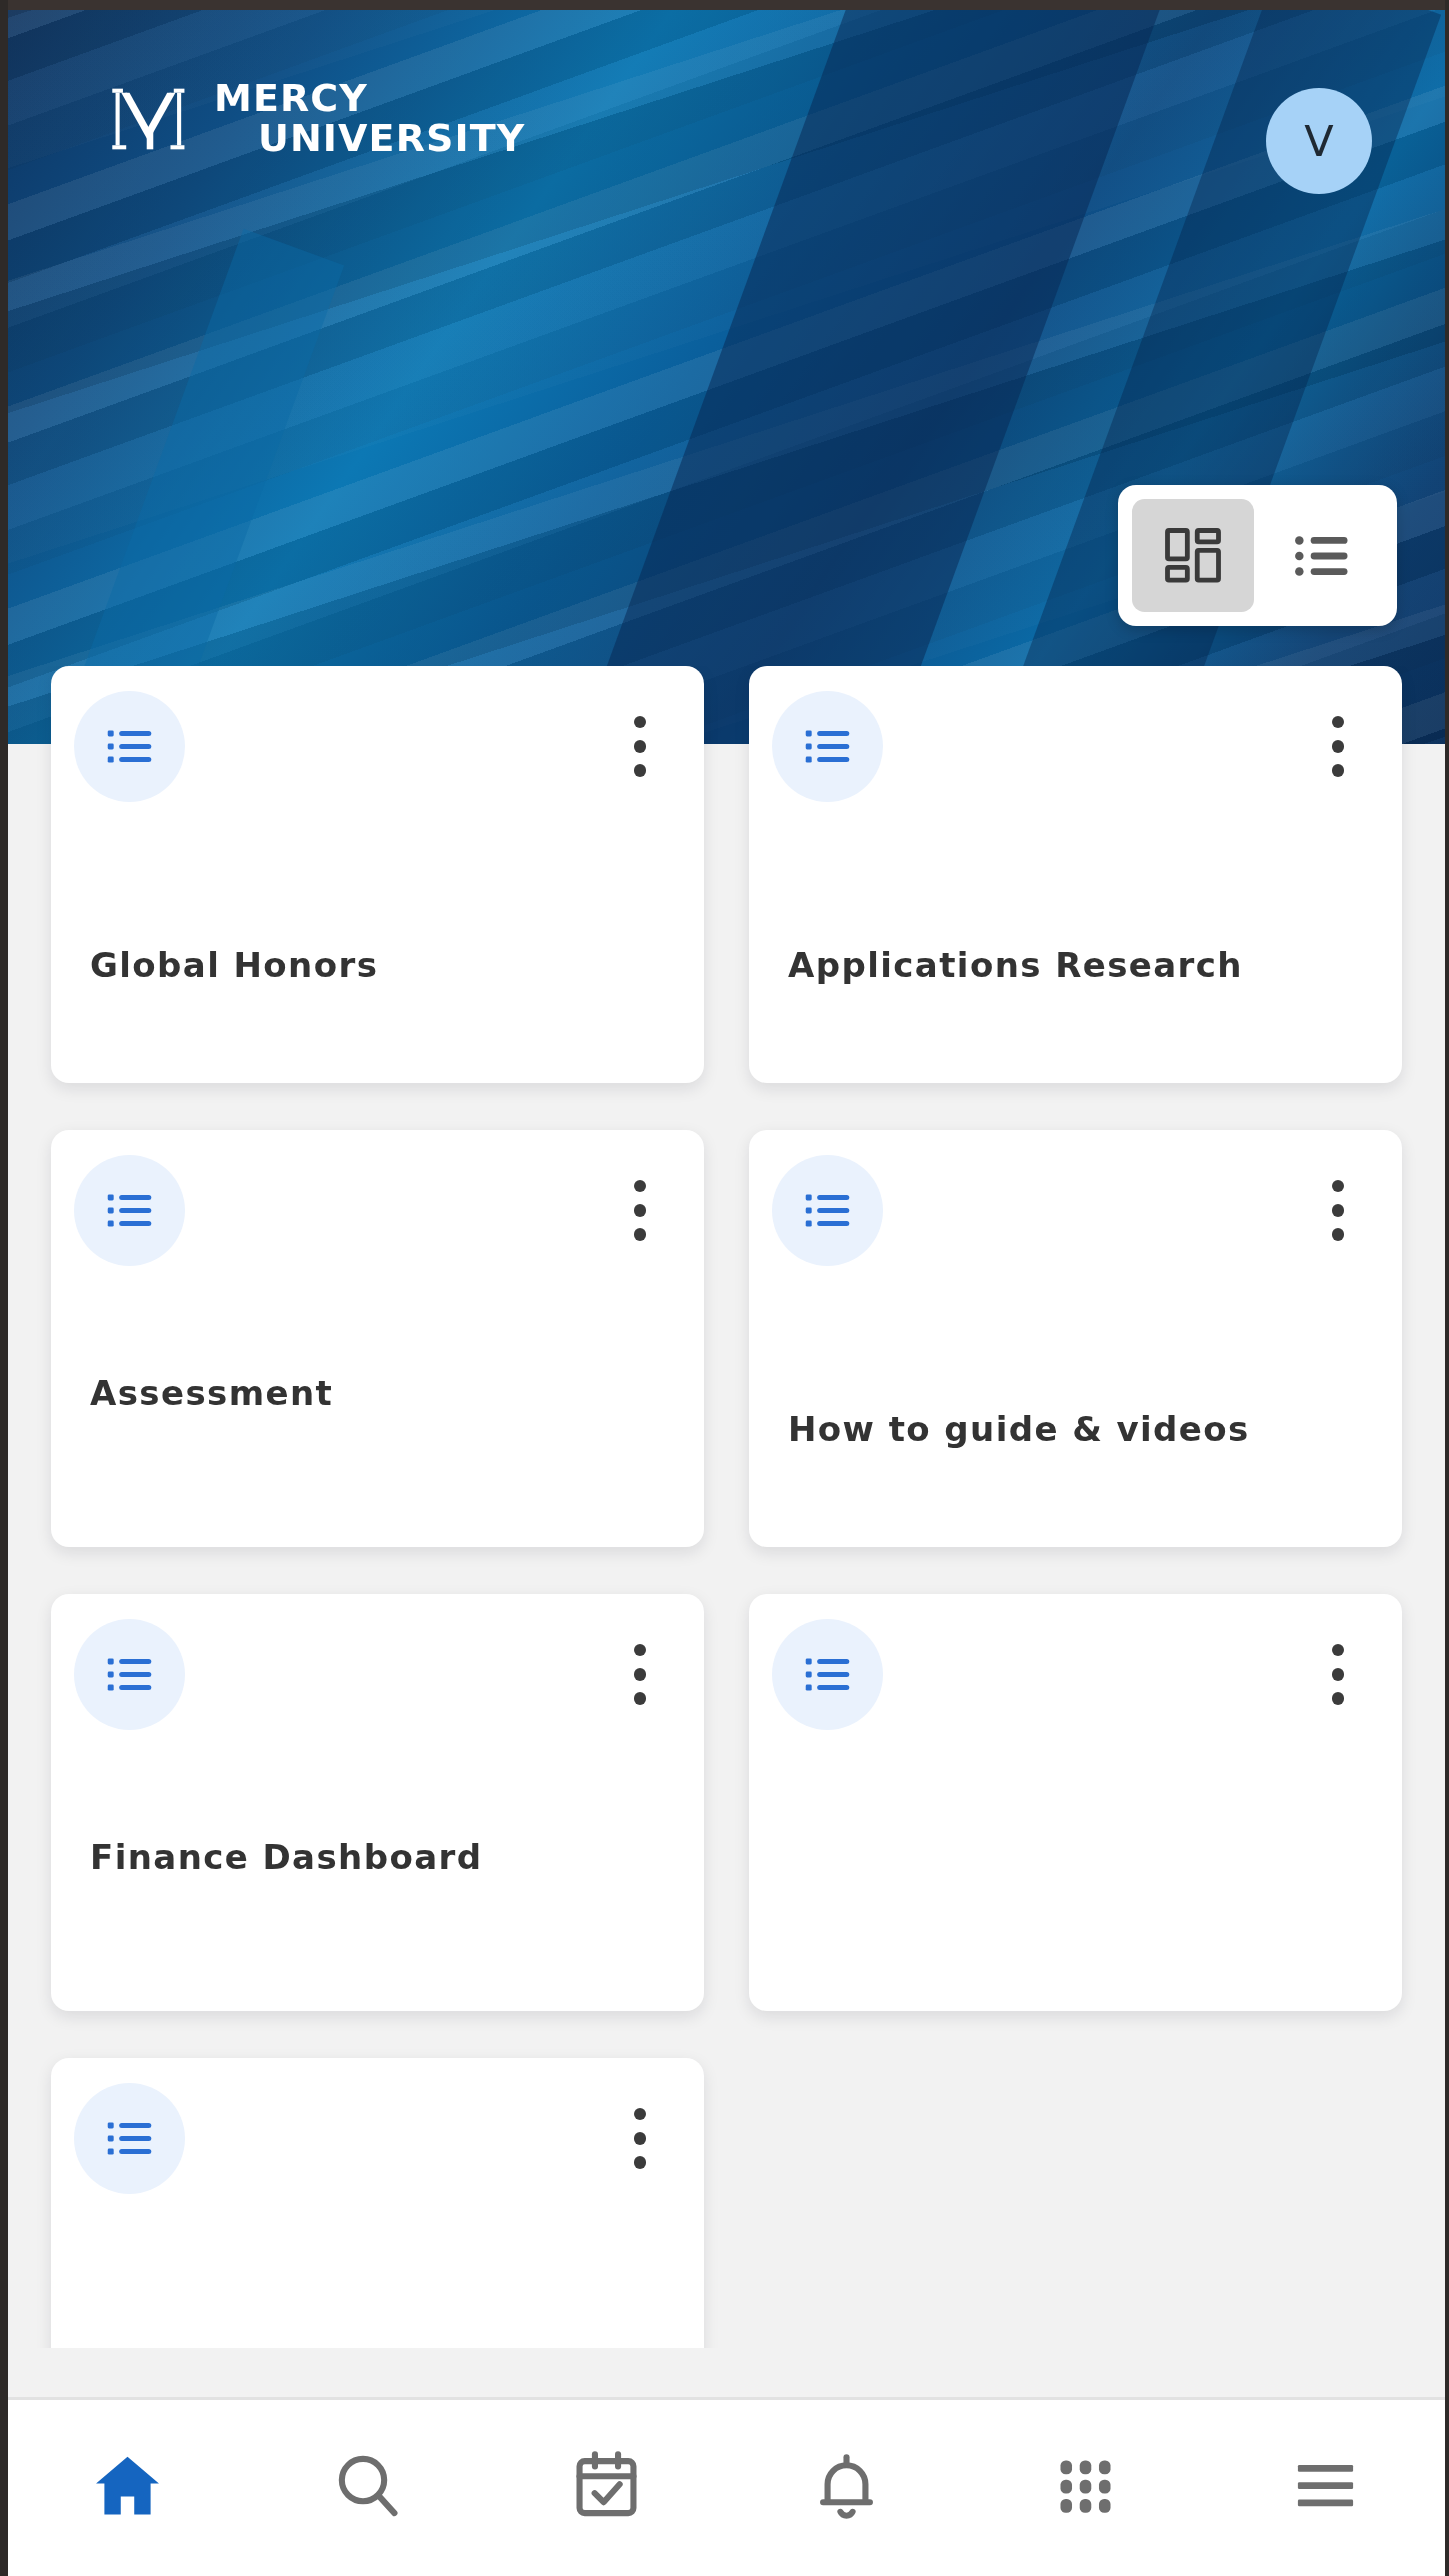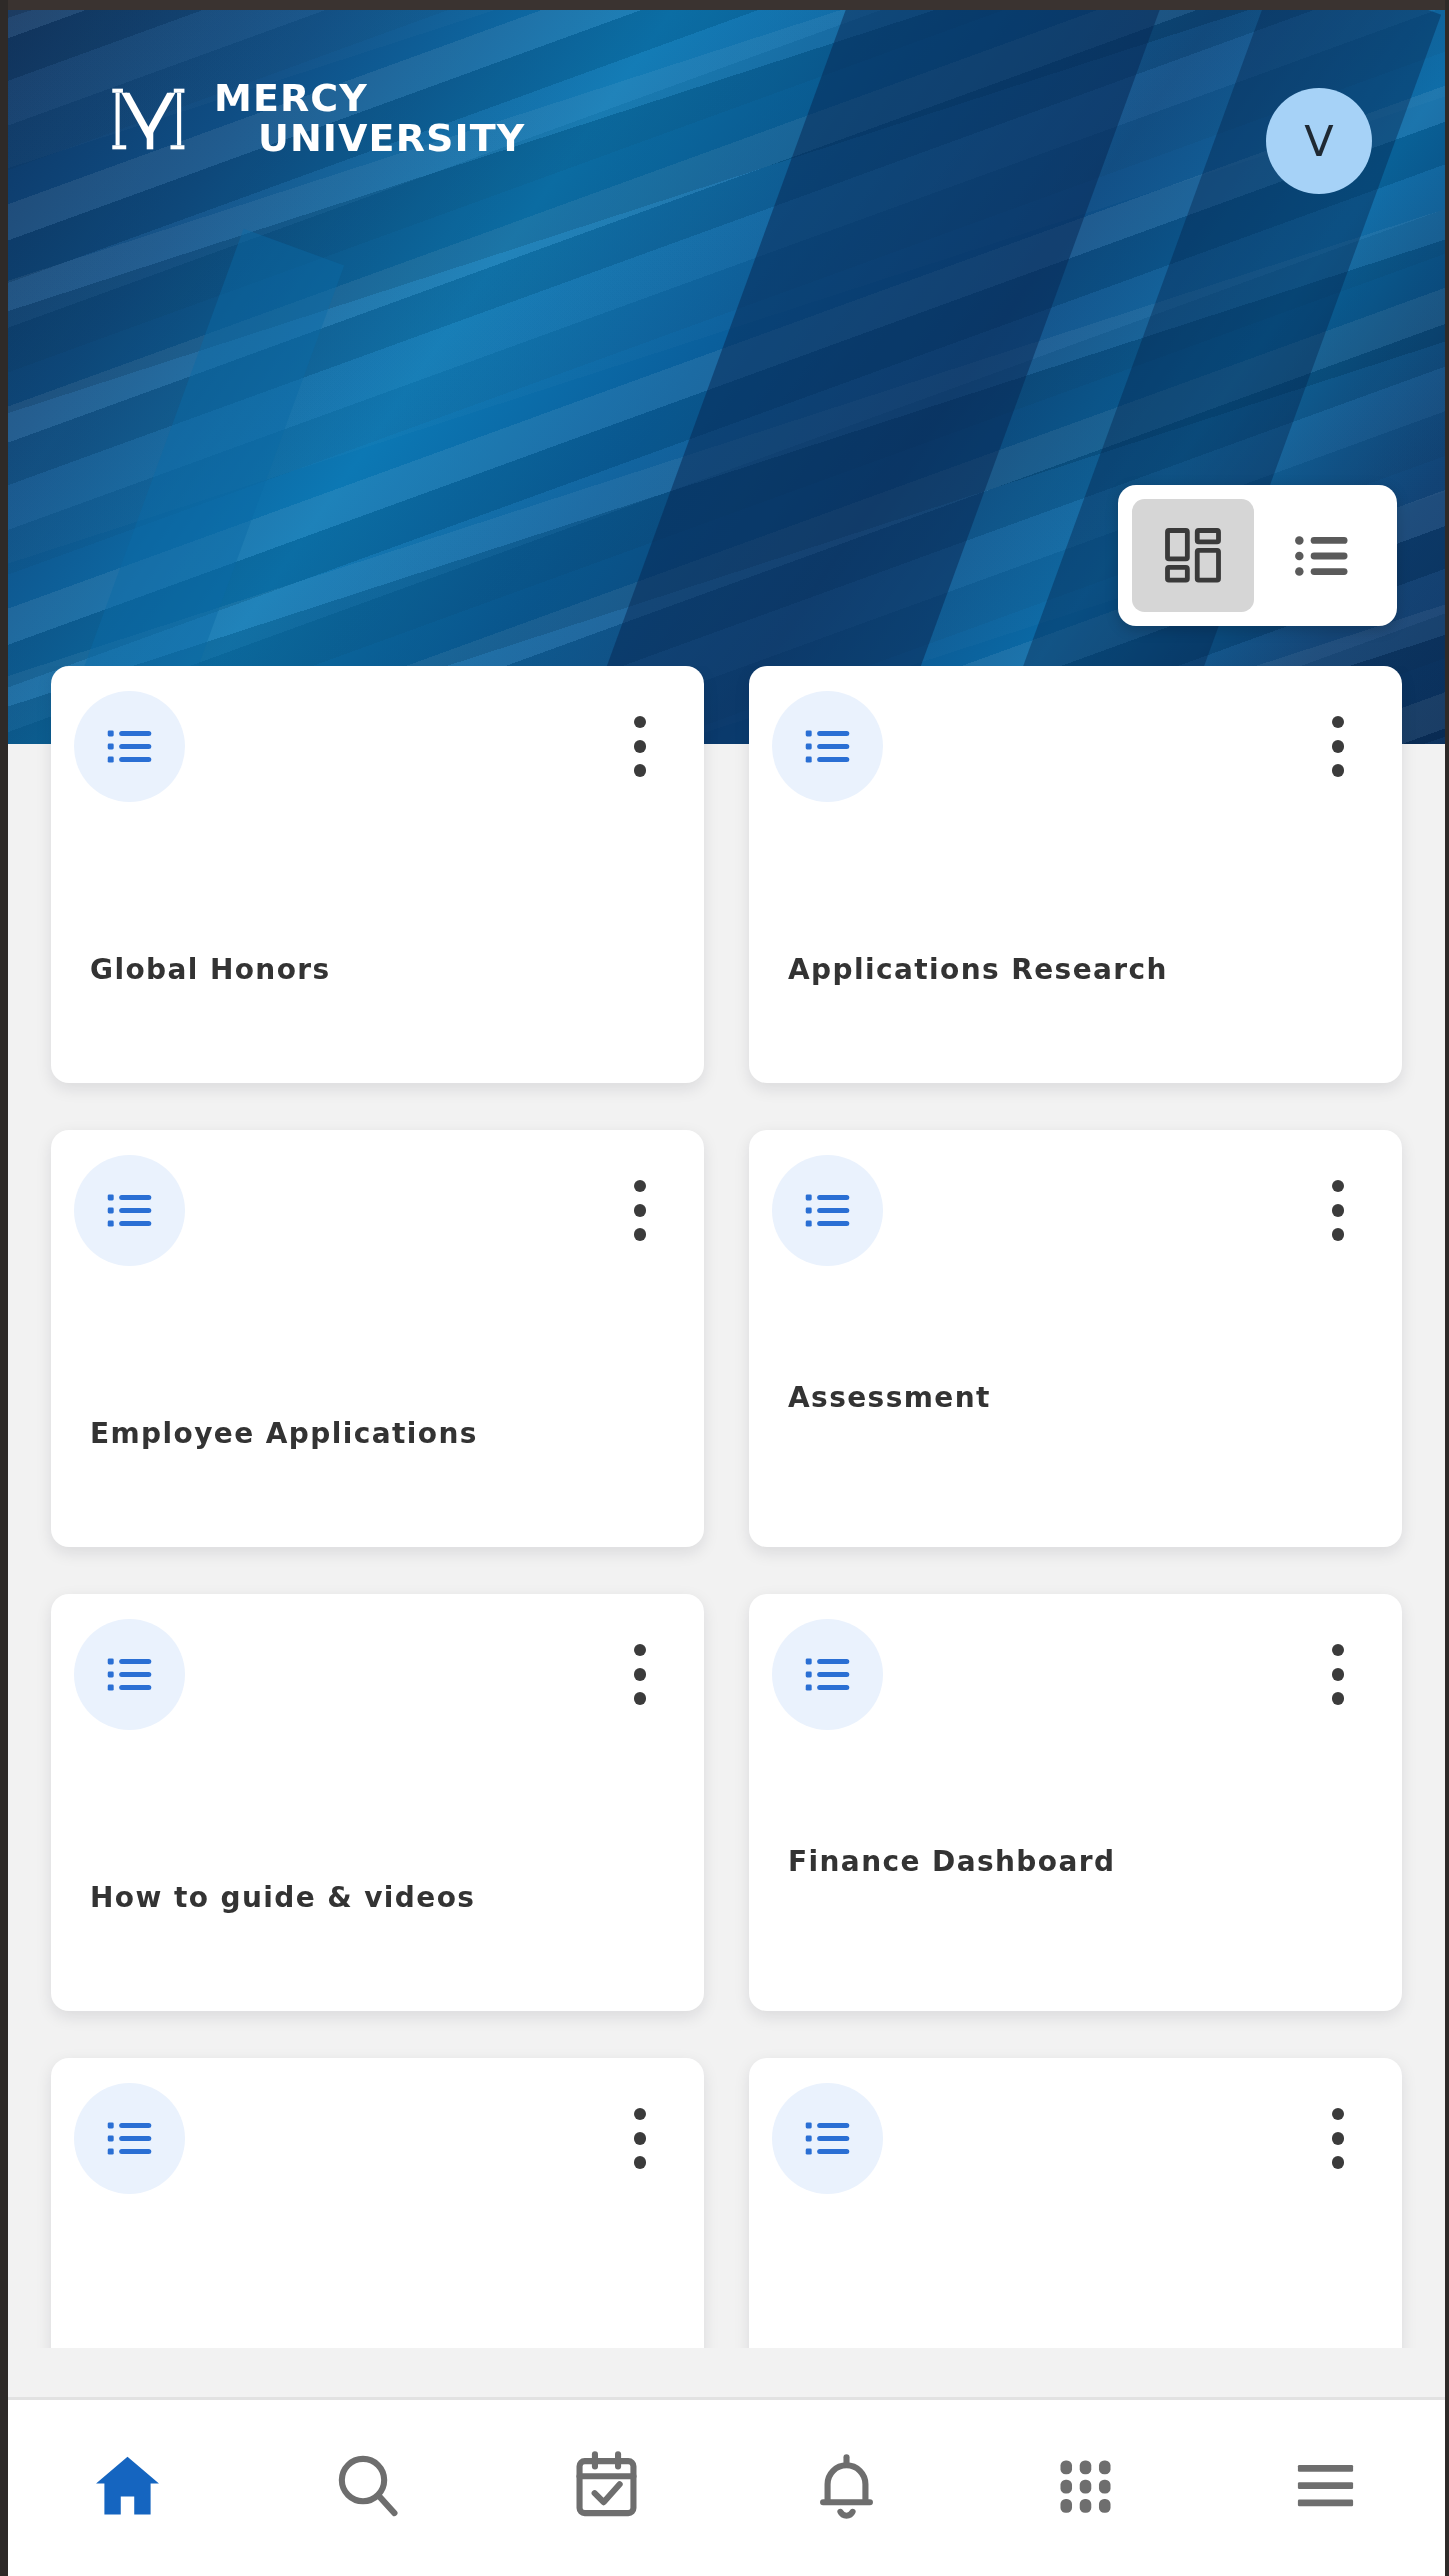--- a/index.html
+++ b/index.html
@@ -228,21 +228,21 @@
   .kebab span {
     width: 12.5px; height: 12.5px;
     border-radius: 50%;
     background: #3b3b3b;
     display: block;
   }
   .card-title {
     margin-top: auto;
     margin-bottom: 59px;
     color: #333333;
-    font-size: 28px;
+    font-size: 34px;
     font-weight: 700;
     letter-spacing: 1.4px;
     line-height: 1.28;
   }
   .card.center-title .card-title { margin-bottom: 95px; }
 
   
   .scroll-indicator {
     position: absolute;
     bottom: 164px; left: 8px;
@@ -401,41 +401,65 @@
         </div>
         <div class="kebab">
           <span></span>
             <span></span>
             <span></span>
         </div>
       </div>
       <div class="card-title">Applications Research</div>
     </div>
 
+
+    <div class="card center-title">
+      <div class="card-top">
+        <div class="card-icon">
+          <svg width="55" height="55" viewBox="0 0 24 24">
+            <g fill="#2a6fd4">
+              <rect x="2.5" y="5" width="2.6" height="2.6" rx="0.6"></rect>
+              <rect x="2.5" y="10.7" width="2.6" height="2.6" rx="0.6"></rect>
+              <rect x="2.5" y="16.4" width="2.6" height="2.6" rx="0.6"></rect>
+              <rect x="7.5" y="5.2" width="14" height="2.2" rx="1.1"></rect>
+              <rect x="7.5" y="10.9" width="14" height="2.2" rx="1.1"></rect>
+              <rect x="7.5" y="16.6" width="14" height="2.2" rx="1.1"></rect>
+            </g>
+          </svg>
+        </div>
+        <div class="kebab">
+          <span></span>
+            <span></span>
+            <span></span>
+        </div>
+      </div>
+      <div class="card-title">Assessment</div>
+    </div>
+
     <div class="card">
       <div class="card-top">
         <div class="card-icon">
           <svg width="55" height="55" viewBox="0 0 24 24">
             <g fill="#2a6fd4">
               <rect x="2.5" y="5" width="2.6" height="2.6" rx="0.6"></rect>
               <rect x="2.5" y="10.7" width="2.6" height="2.6" rx="0.6"></rect>
               <rect x="2.5" y="16.4" width="2.6" height="2.6" rx="0.6"></rect>
               <rect x="7.5" y="5.2" width="14" height="2.2" rx="1.1"></rect>
               <rect x="7.5" y="10.9" width="14" height="2.2" rx="1.1"></rect>
               <rect x="7.5" y="16.6" width="14" height="2.2" rx="1.1"></rect>
             </g>
           </svg>
         </div>
         <div class="kebab">
           <span></span>
             <span></span>
             <span></span>
         </div>
       </div>
-      <div class="card-title">Employee Applications</div>
+      <div class="card-title">How to guide &amp; videos</div>
     </div>
 
     <div class="card center-title">
       <div class="card-top">
         <div class="card-icon">
           <svg width="55" height="55" viewBox="0 0 24 24">
             <g fill="#2a6fd4">
               <rect x="2.5" y="5" width="2.6" height="2.6" rx="0.6"></rect>
               <rect x="2.5" y="10.7" width="2.6" height="2.6" rx="0.6"></rect>
               <rect x="2.5" y="16.4" width="2.6" height="2.6" rx="0.6"></rect>
@@ -444,21 +468,21 @@
               <rect x="7.5" y="16.6" width="14" height="2.2" rx="1.1"></rect>
             </g>
           </svg>
         </div>
         <div class="kebab">
           <span></span>
             <span></span>
             <span></span>
         </div>
       </div>
-      <div class="card-title">Assessment</div>
+      <div class="card-title">Finance Dashboard</div>
     </div>
 
     <div class="card">
       <div class="card-top">
         <div class="card-icon">
           <svg width="55" height="55" viewBox="0 0 24 24">
             <g fill="#2a6fd4">
               <rect x="2.5" y="5" width="2.6" height="2.6" rx="0.6"></rect>
               <rect x="2.5" y="10.7" width="2.6" height="2.6" rx="0.6"></rect>
               <rect x="2.5" y="16.4" width="2.6" height="2.6" rx="0.6"></rect>
@@ -467,44 +491,21 @@
               <rect x="7.5" y="16.6" width="14" height="2.2" rx="1.1"></rect>
             </g>
           </svg>
         </div>
         <div class="kebab">
           <span></span>
             <span></span>
             <span></span>
         </div>
       </div>
-      <div class="card-title">How to guide &amp; videos</div>
-    </div>
-
-    <div class="card center-title">
-      <div class="card-top">
-        <div class="card-icon">
-          <svg width="55" height="55" viewBox="0 0 24 24">
-            <g fill="#2a6fd4">
-              <rect x="2.5" y="5" width="2.6" height="2.6" rx="0.6"></rect>
-              <rect x="2.5" y="10.7" width="2.6" height="2.6" rx="0.6"></rect>
-              <rect x="2.5" y="16.4" width="2.6" height="2.6" rx="0.6"></rect>
-              <rect x="7.5" y="5.2" width="14" height="2.2" rx="1.1"></rect>
-              <rect x="7.5" y="10.9" width="14" height="2.2" rx="1.1"></rect>
-              <rect x="7.5" y="16.6" width="14" height="2.2" rx="1.1"></rect>
-            </g>
-          </svg>
-        </div>
-        <div class="kebab">
-          <span></span>
-            <span></span>
-            <span></span>
-        </div>
-      </div>
-      <div class="card-title">Finance Dashboard</div>
+      <div class="card-title"></div>
     </div>
 
     <div class="card">
       <div class="card-top">
         <div class="card-icon">
           <svg width="55" height="55" viewBox="0 0 24 24">
             <g fill="#2a6fd4">
               <rect x="2.5" y="5" width="2.6" height="2.6" rx="0.6"></rect>
               <rect x="2.5" y="10.7" width="2.6" height="2.6" rx="0.6"></rect>
               <rect x="2.5" y="16.4" width="2.6" height="2.6" rx="0.6"></rect>
@@ -516,43 +517,20 @@
         </div>
         <div class="kebab">
           <span></span>
             <span></span>
             <span></span>
         </div>
       </div>
       <div class="card-title"></div>
     </div>
 
-    <div class="card">
-      <div class="card-top">
-        <div class="card-icon">
-          <svg width="55" height="55" viewBox="0 0 24 24">
-            <g fill="#2a6fd4">
-              <rect x="2.5" y="5" width="2.6" height="2.6" rx="0.6"></rect>
-              <rect x="2.5" y="10.7" width="2.6" height="2.6" rx="0.6"></rect>
-              <rect x="2.5" y="16.4" width="2.6" height="2.6" rx="0.6"></rect>
-              <rect x="7.5" y="5.2" width="14" height="2.2" rx="1.1"></rect>
-              <rect x="7.5" y="10.9" width="14" height="2.2" rx="1.1"></rect>
-              <rect x="7.5" y="16.6" width="14" height="2.2" rx="1.1"></rect>
-            </g>
-          </svg>
-        </div>
-        <div class="kebab">
-          <span></span>
-            <span></span>
-            <span></span>
-        </div>
-      </div>
-      <div class="card-title"></div>
-    </div>
-
   </div>
 
   <div class="peek">
     <div class="peek-card left"></div>
     <div class="peek-card right"></div>
   </div>
 
   <div class="nav-divider"></div>
   <div class="scroll-indicator"></div>
 

